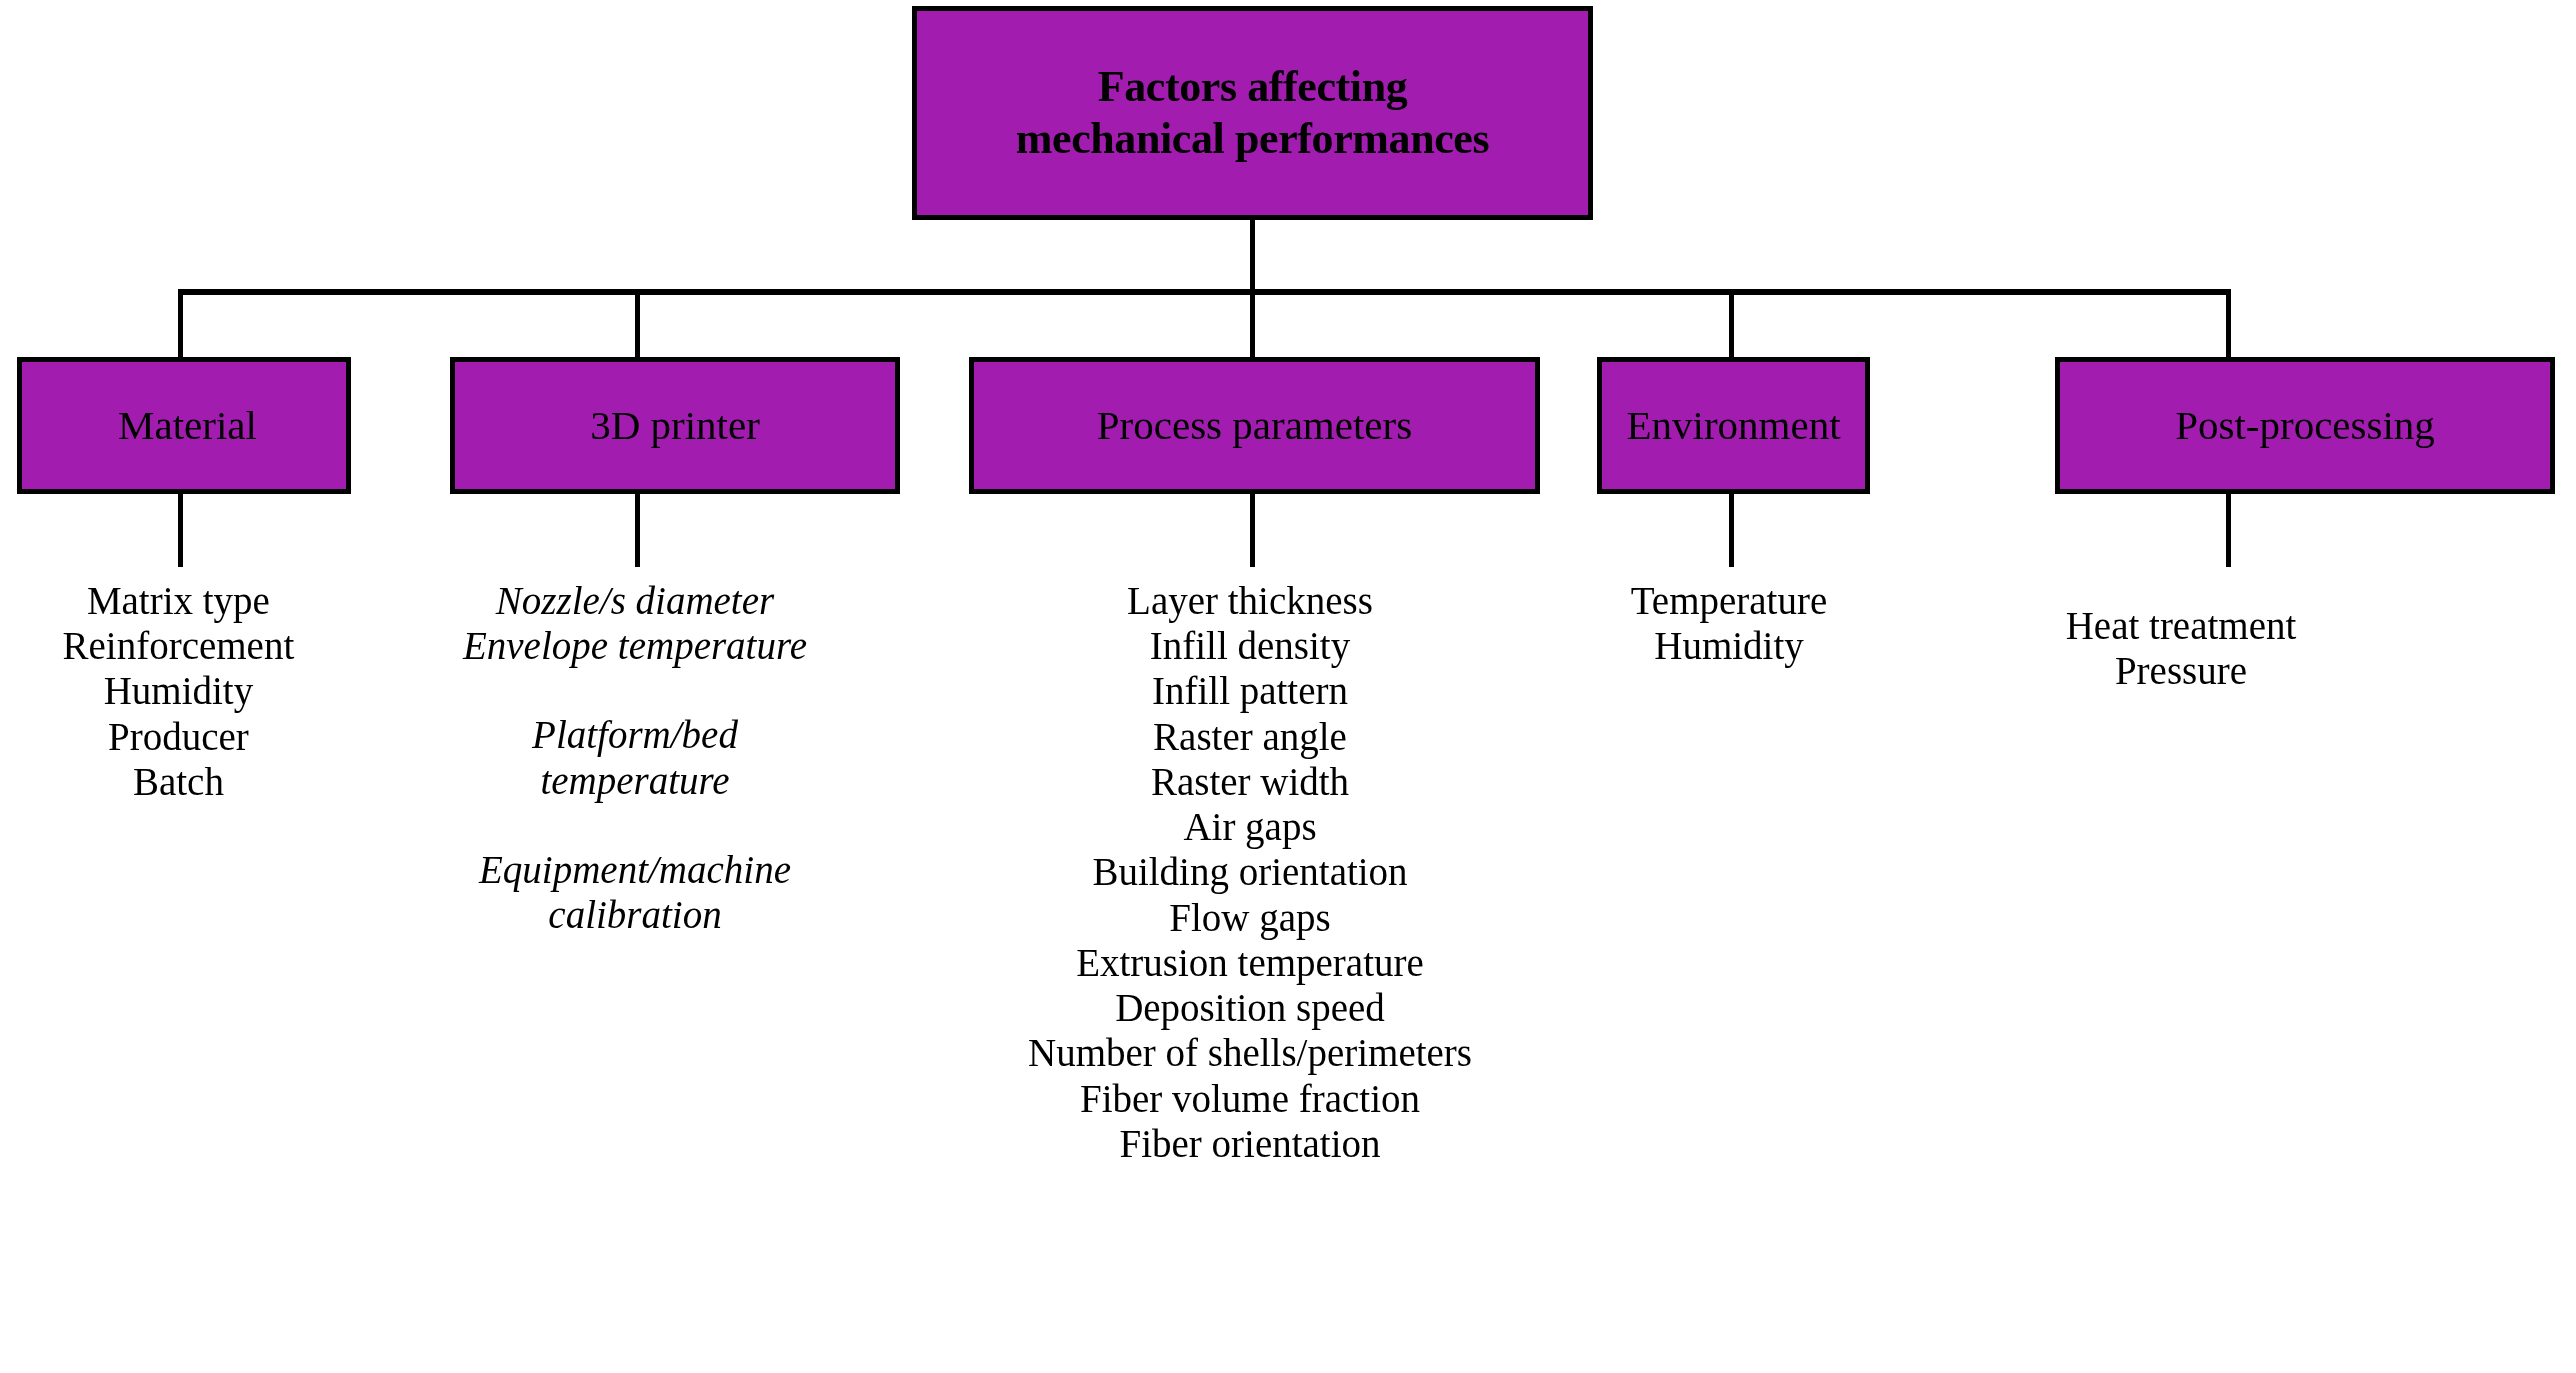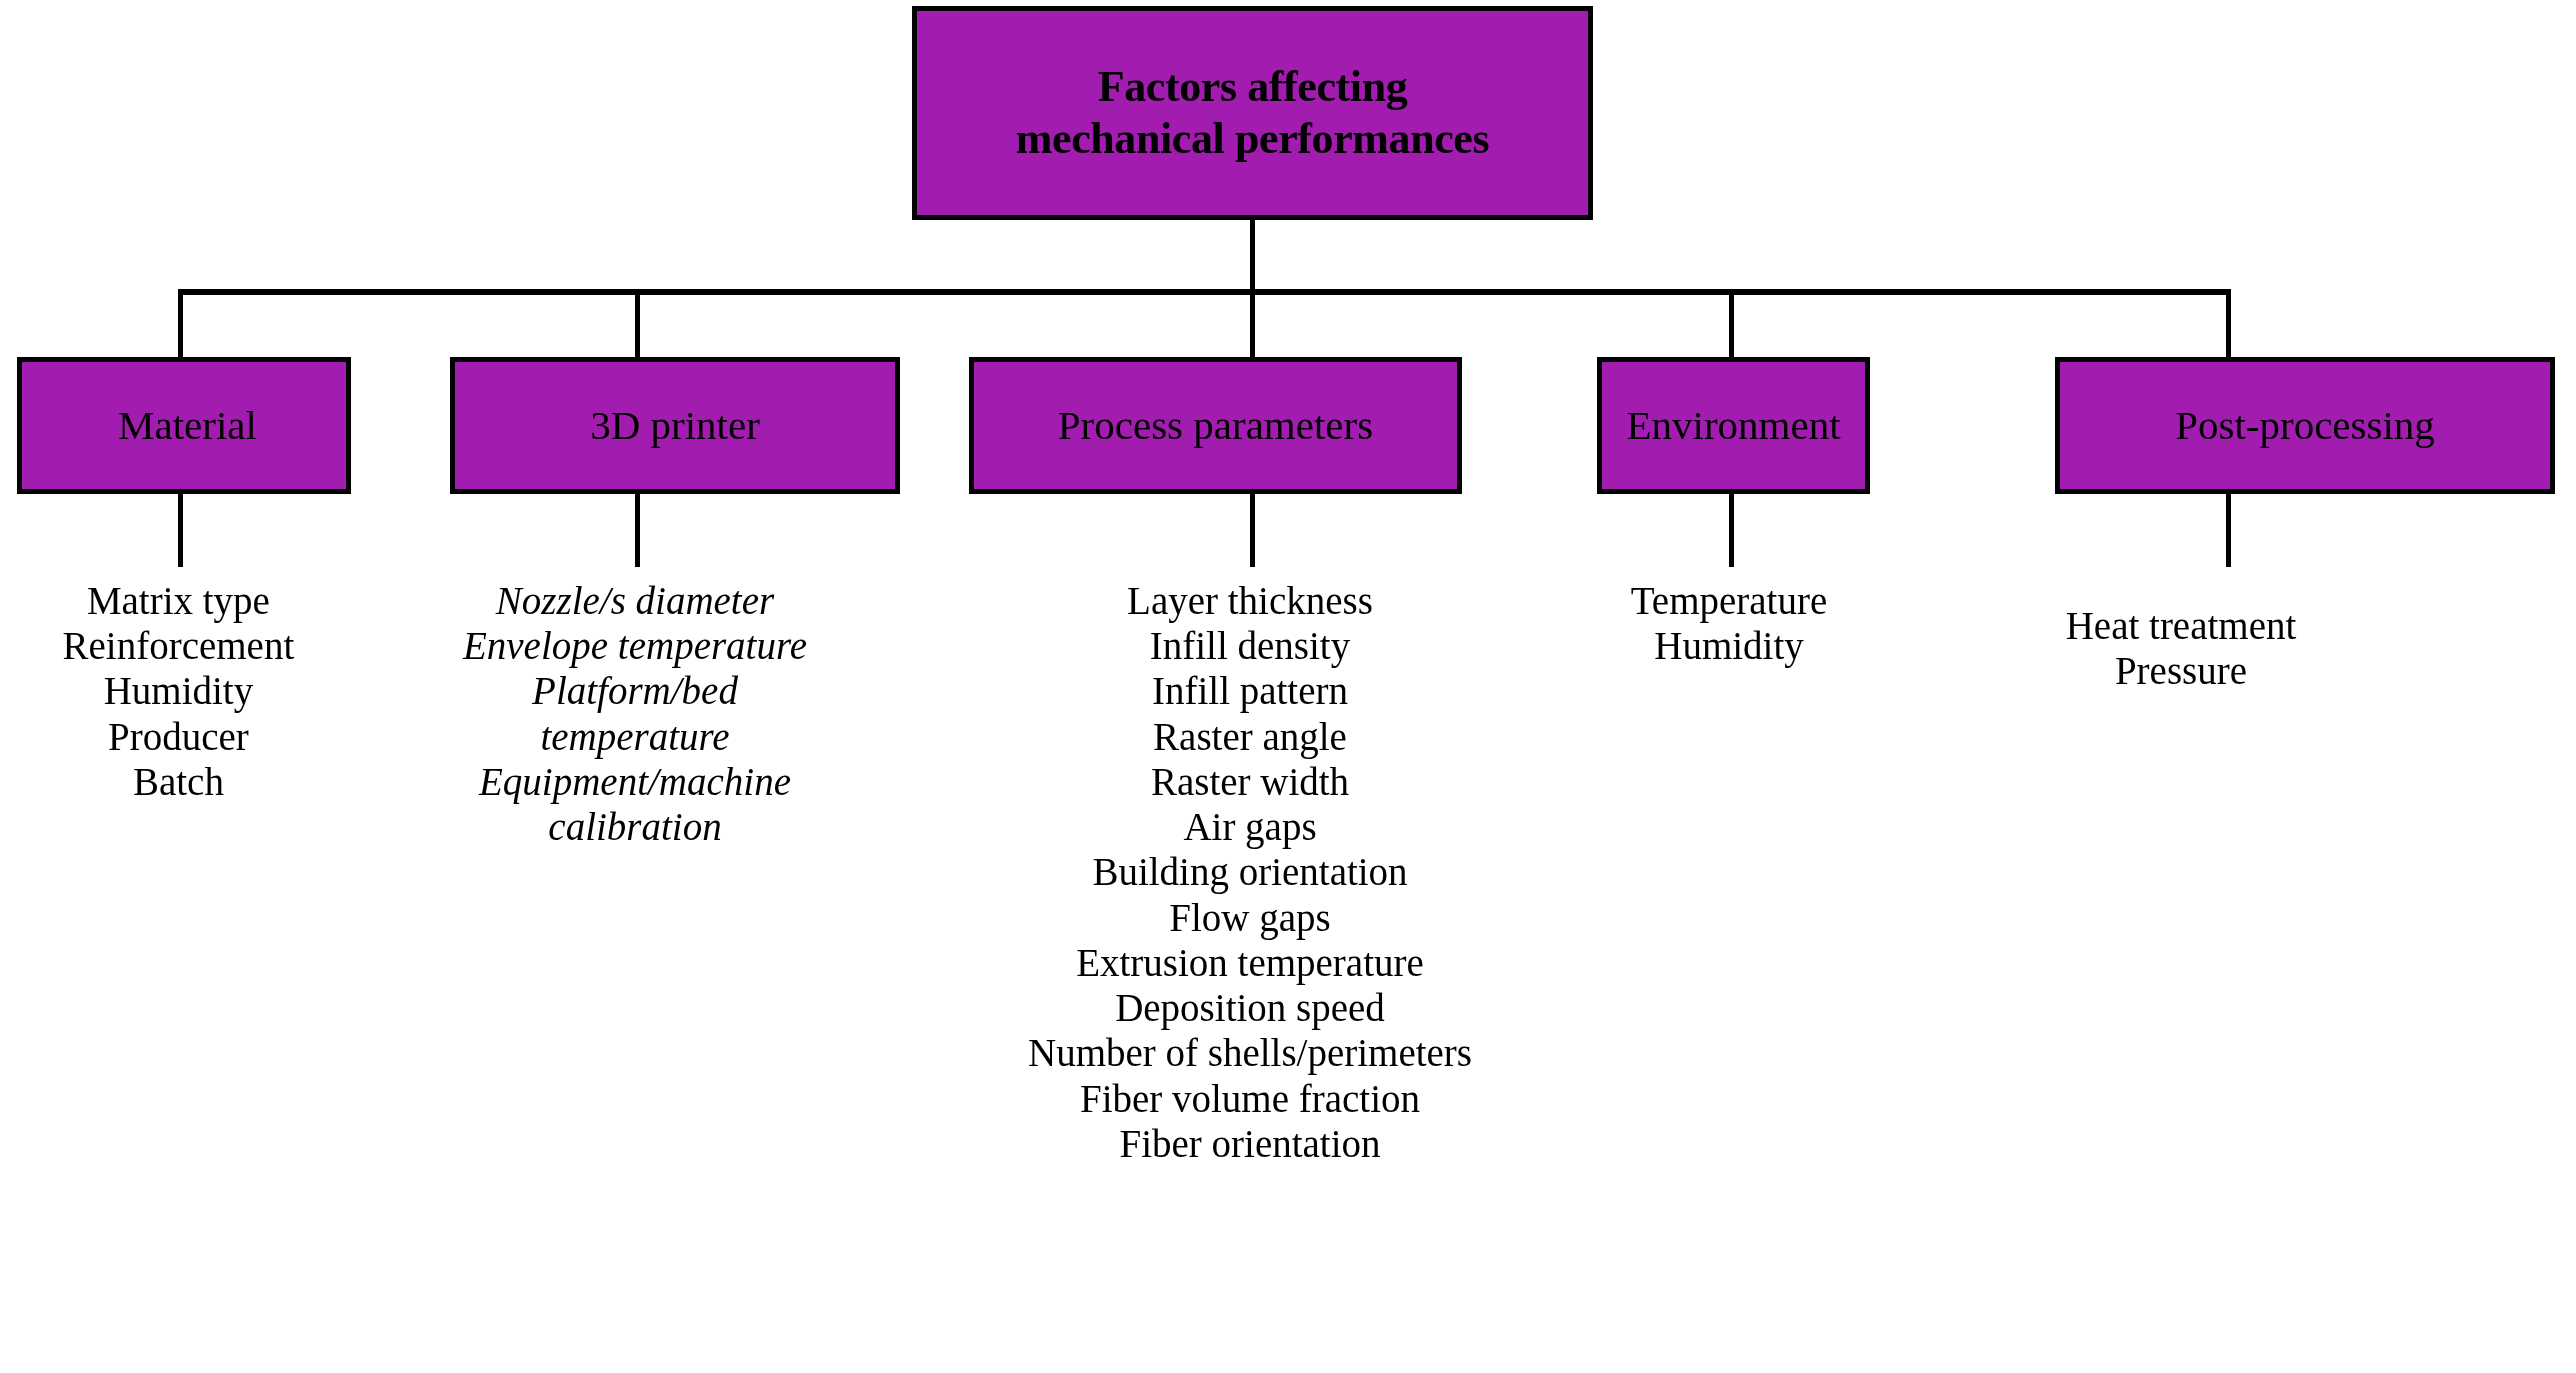--- a/index.html
+++ b/index.html
@@ -49,21 +49,21 @@
     font-size: 44px;
     letter-spacing: -0.4px;
   }
 
   .cat-box .node-label {
     font-size: 41px;
     font-weight: normal;
   }
   #cat-box-0 { left: 17px;   top: 357px; width: 334px; height: 137px; padding-left: 7px; }
   #cat-box-1 { left: 450px;  top: 357px; width: 450px; height: 137px; }
-  #cat-box-2 { left: 969px; top: 357px; width: 493px; height: 137px; justify-content: flex-end; }
+  #cat-box-2 { left: 969px; top: 357px; width: 571px; height: 137px; justify-content: flex-end; }
   #cat-box-3 { left: 1597px; top: 357px; width: 273px; height: 137px; }
   #cat-box-4 { left: 2055px; top: 357px; width: 500px; height: 137px; }
 
   
   .vline {
     position: absolute;
     width: 5px;
     background: #000000;
     z-index: 1;
   }
@@ -101,21 +101,21 @@
   }
   .leaf-list .leaf-item { display: block; }
 
   #leaf-list-0 { left: -7.1px;  top: 578px;  width: 371px; }
   #leaf-list-1 { left: 408px;  top: 578px;  width: 454px; font-style: italic; }
   #leaf-list-2 { left: 979px; top: 578px;  width: 542px; }
   #leaf-list-3 { left: 1559px; top: 578px;  width: 340px; }
   #leaf-list-4 { left: 1985px; top: 603px;  width: 392px; }
 
   
-  .leaf-list .leaf-item.wrap { white-space: pre-line; }
+  .leaf-list .leaf-item.wrap { white-space: pre-line; margin-top: 44px; }
 </style>
 </head>
 <body>
 
 <div id="stage">
 
   <div class="node-box" id="root-box">
     <span class="node-label">Factors affecting
 mechanical performances</span>
   </div>

